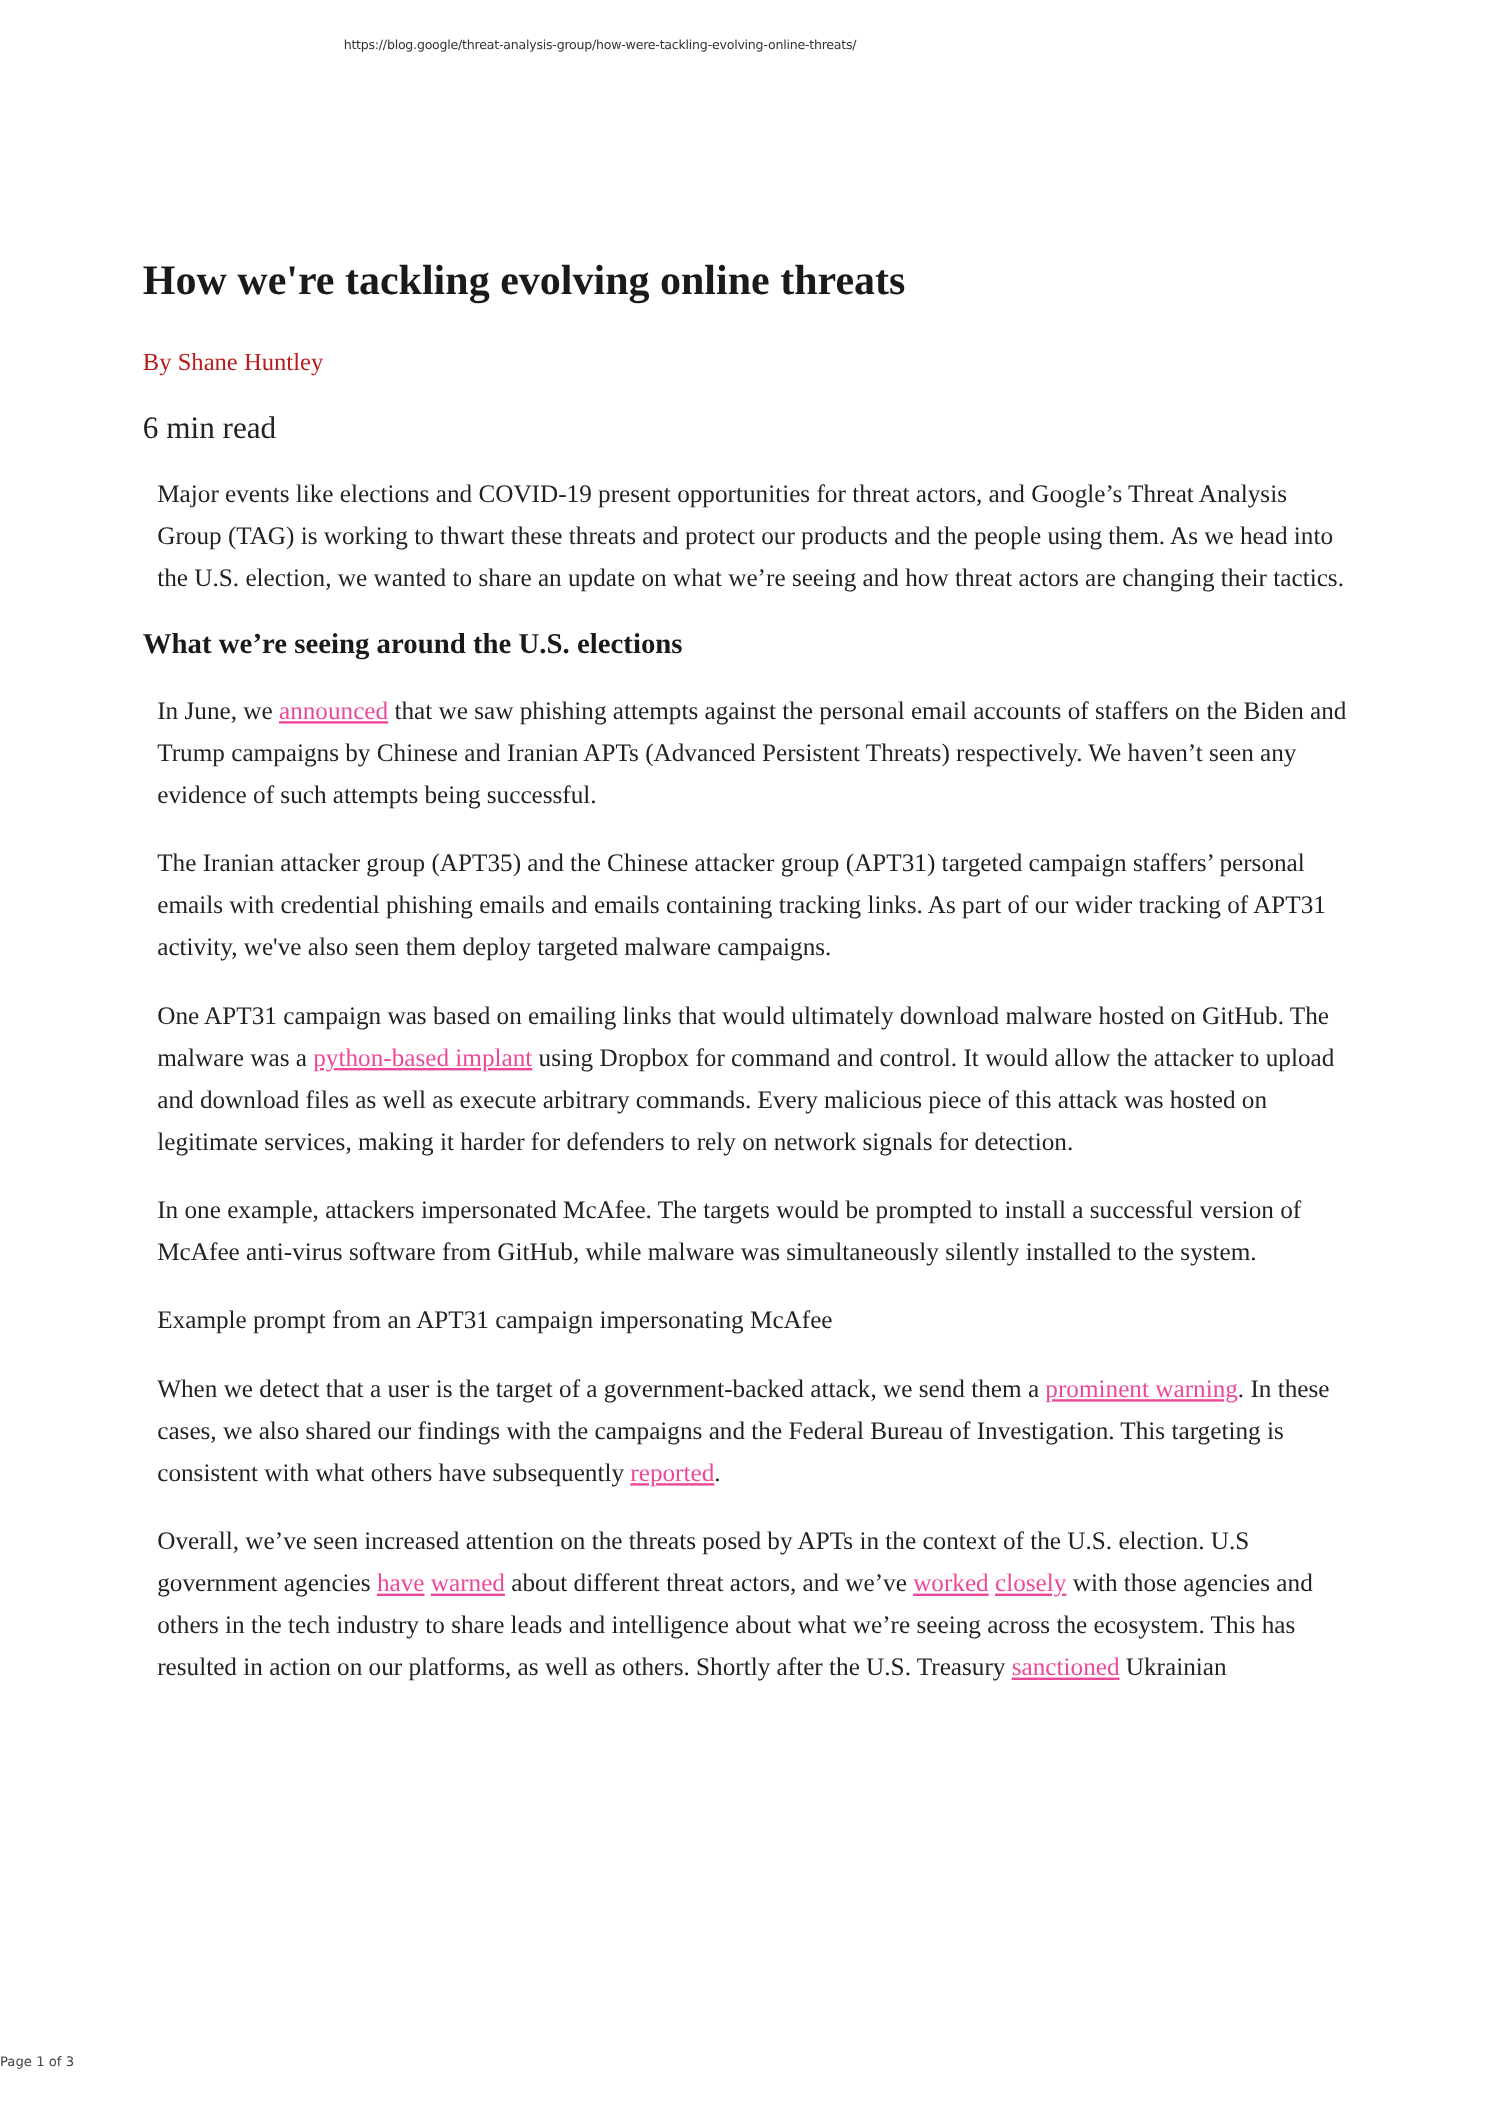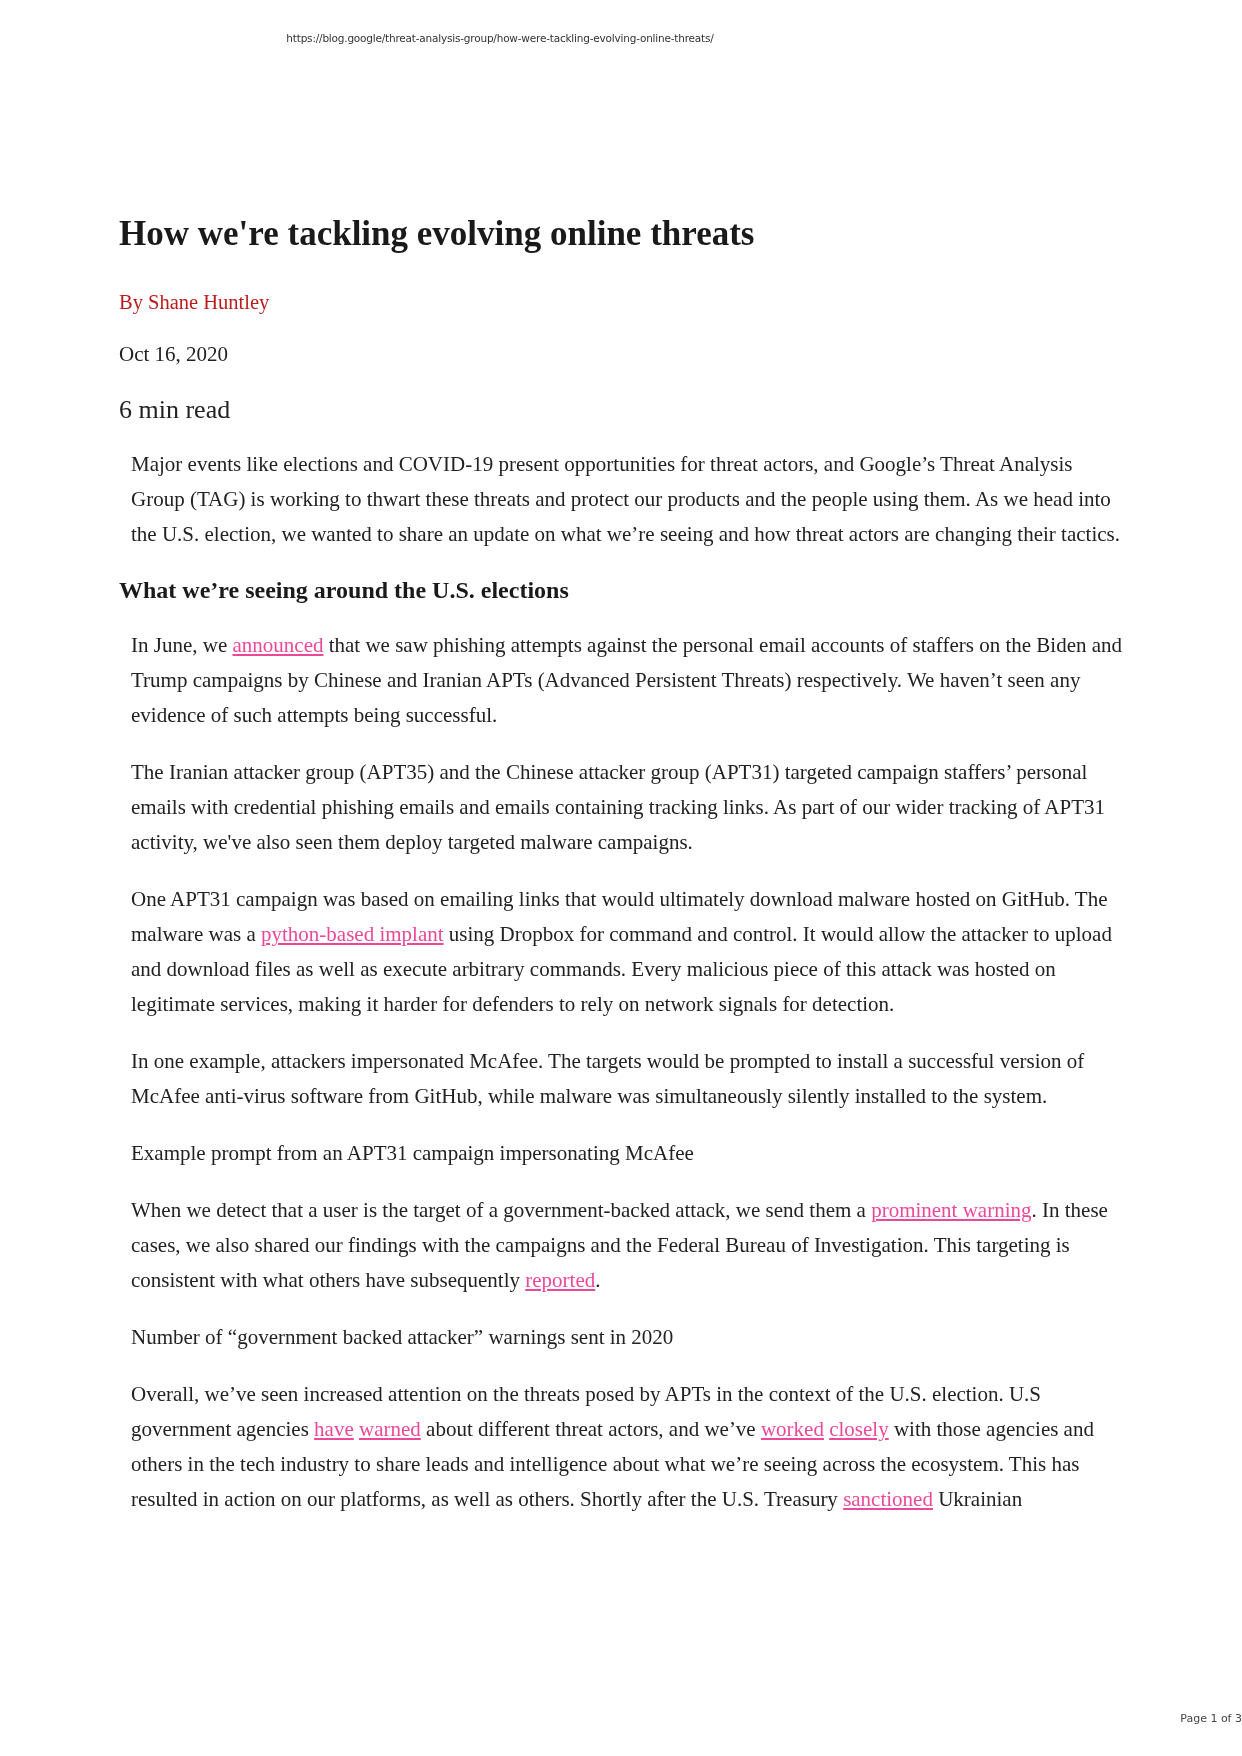--- a/index.html
+++ b/index.html
@@ -9,47 +9,45 @@
   h1 { font-family: "Liberation Serif", serif; font-weight: bold; font-size: 35px; margin: 0; line-height: 48px; color: #1a1a1a; }
   .byline { font-size: 20.5px; color: #b91c1c; margin-top: 30px; line-height: 28px; }
   .meta { font-size: 18px; color: #777777; margin-top: 20px; line-height: 26px; }
   .date { font-size: 21px; margin-top: 23px; line-height: 30px; color: #222; }
   .readtime { font-size: 26px; margin-top: 26px; line-height: 30px; color: #222; }
   p { font-size: 21px; line-height: 35px; margin: 0; color: #222; }
   p.body { margin-top: 22px; margin-left: 12px; }
   h2 { font-family: "Liberation Serif", serif; font-weight: bold; font-size: 24px; margin: 22px 0 0 0; line-height: 32px; color: #1a1a1a; }
   a { color: #ec4899; text-decoration: underline; }
   .caption { margin-top: 21px; }
-  .page-footer { position: absolute; top: 1712px; left: 0; width: 1242px; text-align: right; font-family: "DejaVu Sans", sans-serif; font-size: 11px; color: #444444; }
+  .page-footer { position: absolute; top: 1712px; left: 0; width: 1242px; text-align: left; font-family: "DejaVu Sans", sans-serif; font-size: 11px; color: #444444; }
 </style>
 </head>
 <body>
 
 <div class="url-header">https://blog.google/threat-analysis-group/how-were-tackling-evolving-online-threats/</div>
 
 <div class="content">
   <h1>How we're tackling evolving online threats</h1>
   <div class="byline">By Shane Huntley</div>
-  <div class="date">Oct 16, 2020</div>
   <div class="readtime">6 min read</div>
 
   <p class="body">Major events like elections and COVID-19 present opportunities for threat actors, and Google’s Threat Analysis Group (TAG) is working to thwart these threats and protect our products and the people using them. As we head into the U.S. election, we wanted to share an update on what we’re seeing and how threat actors are changing their tactics.</p>
 
   <h2>What we’re seeing around the U.S. elections</h2>
 
   <p class="body"><span>In June, we </span><a>announced</a><span> that we saw phishing attempts against the personal email accounts of staffers on the Biden and Trump campaigns by Chinese and Iranian APTs (Advanced Persistent Threats) respectively. We haven’t seen any evidence of such attempts being successful.</span></p>
 
   <p class="body">The Iranian attacker group (APT35) and the Chinese attacker group (APT31) targeted campaign staffers’ personal emails with credential phishing emails and emails containing tracking links. As part of our wider tracking of APT31 activity, we've also seen them deploy targeted malware campaigns.</p>
 
   <p class="body"><span>One APT31 campaign was based on emailing links that would ultimately download malware hosted on GitHub. The malware was a </span><a>python-based implant</a><span> using Dropbox for command and control. It would allow the attacker to upload and download files as well as execute arbitrary commands. Every malicious piece of this attack was hosted on legitimate services, making it harder for defenders to rely on network signals for detection.</span></p>
 
   <p class="body">In one example, attackers impersonated McAfee. The targets would be prompted to install a successful version of McAfee anti-virus software from GitHub, while malware was simultaneously silently installed to the system.</p>
 
   <p class="body caption">Example prompt from an APT31 campaign impersonating McAfee</p>
 
   <p class="body"><span>When we detect that a user is the target of a government-backed attack, we send them a </span><a>prominent warning</a><span>. In these cases, we also shared our findings with the campaigns and the Federal Bureau of Investigation. This targeting is consistent with what others have subsequently </span><a>reported</a><span>.</span></p>
 
-  <p class="body caption">Number of “government backed attacker” warnings sent in 2020</p>
 
   <p class="body"><span>Overall, we’ve seen increased attention on the threats posed by APTs in the context of the U.S. election. U.S government agencies </span><a>have</a><span> </span><a>warned</a><span> about different threat actors, and we’ve </span><a>worked</a><span> </span><a>closely</a><span> with those agencies and others in the tech industry to share leads and intelligence about what we’re seeing across the ecosystem. This has resulted in action on our platforms, as well as others. Shortly after the U.S. Treasury </span><a>sanctioned</a><span> Ukrainian</span></p>
 </div>
 
 <div class="page-footer">Page 1 of 3</div>
 
 </body></html>

